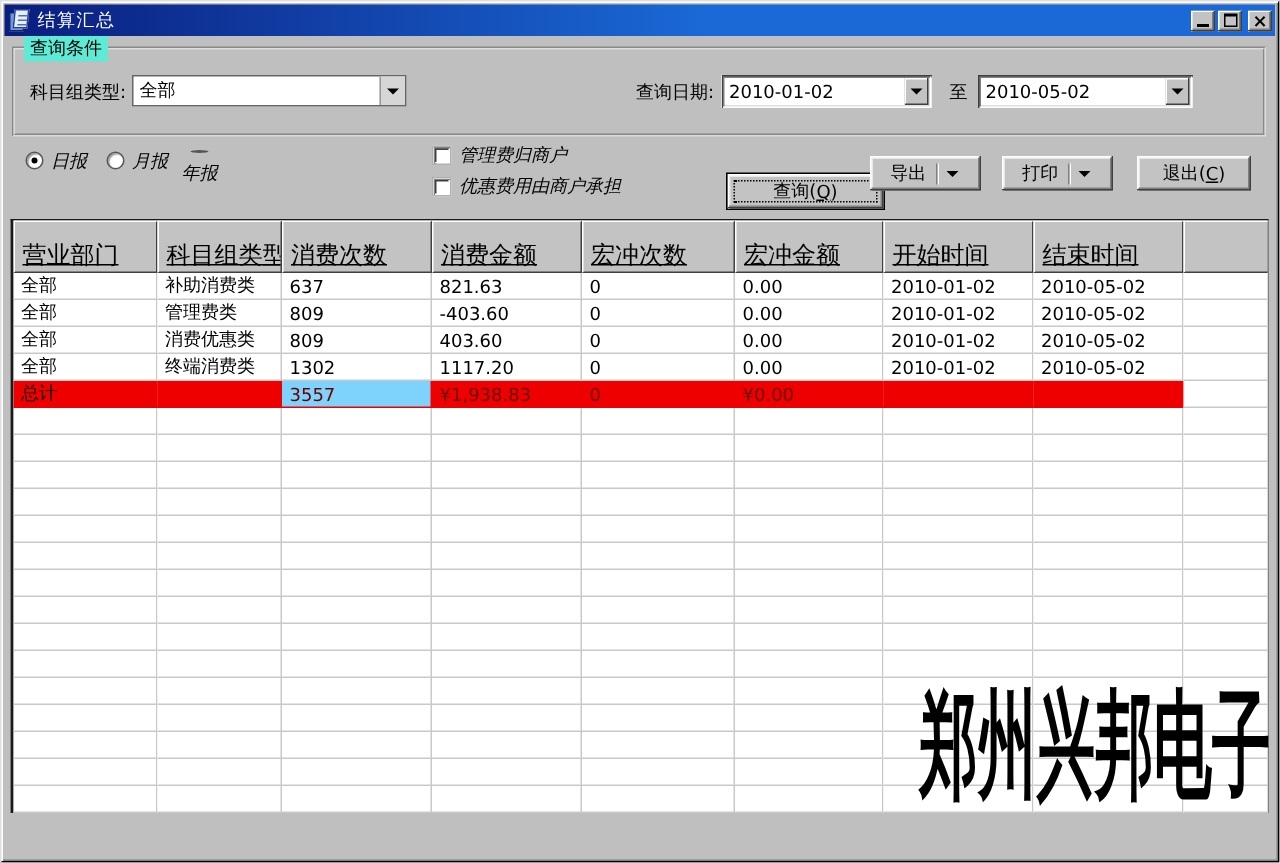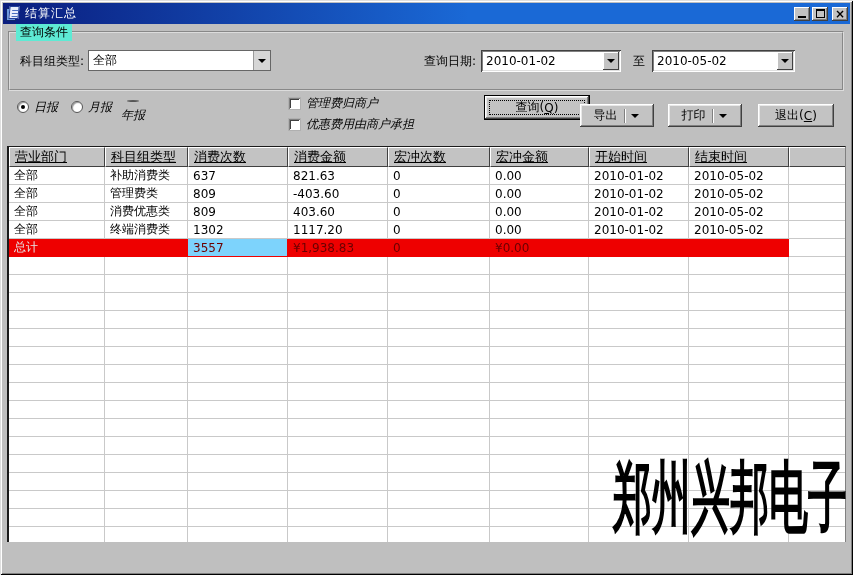--- a/index.html
+++ b/index.html
@@ -97,21 +97,21 @@
 
   
   .gridwrap {
     position: absolute; left: 7px; top: 146px; width: 839px; height: 396px;
     background: #fff; overflow: hidden;
     border-left: 2px solid #1a1a1a; border-top: 1px solid #1a1a1a; border-right: 1px solid #808080;
   }
   table.grid { border-collapse: separate; border-spacing: 0; table-layout: fixed; width: 837px; }
   table.grid th {
     height: 18px; background: #c3c3c3; font-weight: normal; text-align: left;
-    padding: 0 0 0 5px; font-size: 13px; text-decoration: underline; white-space: nowrap; overflow: hidden;
+    padding: 12px 0 0 5px; font-size: 16px; text-decoration: underline; white-space: nowrap; overflow: hidden;
     border-top: 1px solid #fff; border-left: 1px solid #fff;
     border-right: 1px solid #404040; border-bottom: 1px solid #404040;
   }
   table.grid td {
     height: 18px; padding: 0 0 0 5px; font-size: 12px; white-space: nowrap; overflow: hidden;
     border-right: 1px solid #c9c9c9; border-bottom: 1px solid #c9c9c9; background: #fff;
   }
 
   
   .watermark {
@@ -193,21 +193,21 @@
 
   <div class="check-item" style="left:288px; top:96px;align-items:center;">
     <span class="checkbox"></span>
     <span>管理费归商户</span>
   </div>
   <div class="check-item" style="left:288px; top:117px;">
     <span class="checkbox"></span>
     <span>优惠费用由商户承担</span>
   </div>
 
-  <div class="btn default" style="left:485px; top:96px; width:104px;">
+  <div class="btn default" style="left:485px; top:116px; width:104px;">
     <div class="focusrect"></div>
     <span>查询(</span>
       <span class="hotkey">Q</span>
       <span>)</span>
   </div>
   <div class="btn" style="left:580px; top:104px; width:74px;">
     <span>导出</span>
     <span class="divider"></span>
     <span class="droppart">
         <span class="arrow-down"></span>
@@ -291,21 +291,21 @@
             <td>终端消费类</td>
             <td>1302</td>
             <td>1117.20</td>
             <td>0</td>
             <td>0.00</td>
             <td>2010-01-02</td>
             <td>2010-05-02</td>
             <td></td>
           </tr>
           <tr>
-            <td style="background: rgb(238, 0, 0); color: #e5e5e5; border-right-color: rgb(238, 0, 0); border-bottom-color: rgb(238, 0, 0);">总计</td>
+            <td style="background: rgb(238, 0, 0); color: #000000; border-right-color: rgb(238, 0, 0); border-bottom-color: rgb(238, 0, 0);">总计</td>
             <td style="background: rgb(238, 0, 0); color: rgb(107, 0, 0); border-right-color: rgb(238, 0, 0); border-bottom-color: rgb(238, 0, 0);"></td>
             <td style="background: #7dd3fc; color: rgb(107, 0, 0); border-right-color: rgb(238, 0, 0); border-bottom-color: rgb(238, 0, 0);">3557</td>
             <td style="background: rgb(238, 0, 0); color: rgb(107, 0, 0); border-right-color: rgb(238, 0, 0); border-bottom-color: rgb(238, 0, 0);">¥1,938.83</td>
             <td style="background: rgb(238, 0, 0); color: rgb(107, 0, 0); border-right-color: rgb(238, 0, 0); border-bottom-color: rgb(238, 0, 0);">0</td>
             <td style="background: rgb(238, 0, 0); color: rgb(107, 0, 0); border-right-color: rgb(238, 0, 0); border-bottom-color: rgb(238, 0, 0);">¥0.00</td>
             <td style="background: rgb(238, 0, 0); color: rgb(107, 0, 0); border-right-color: rgb(238, 0, 0); border-bottom-color: rgb(238, 0, 0);"></td>
             <td style="background: rgb(238, 0, 0); color: rgb(107, 0, 0); border-right-color: rgb(238, 0, 0); border-bottom-color: rgb(238, 0, 0);"></td>
             <td></td>
           </tr>
           <tr>

